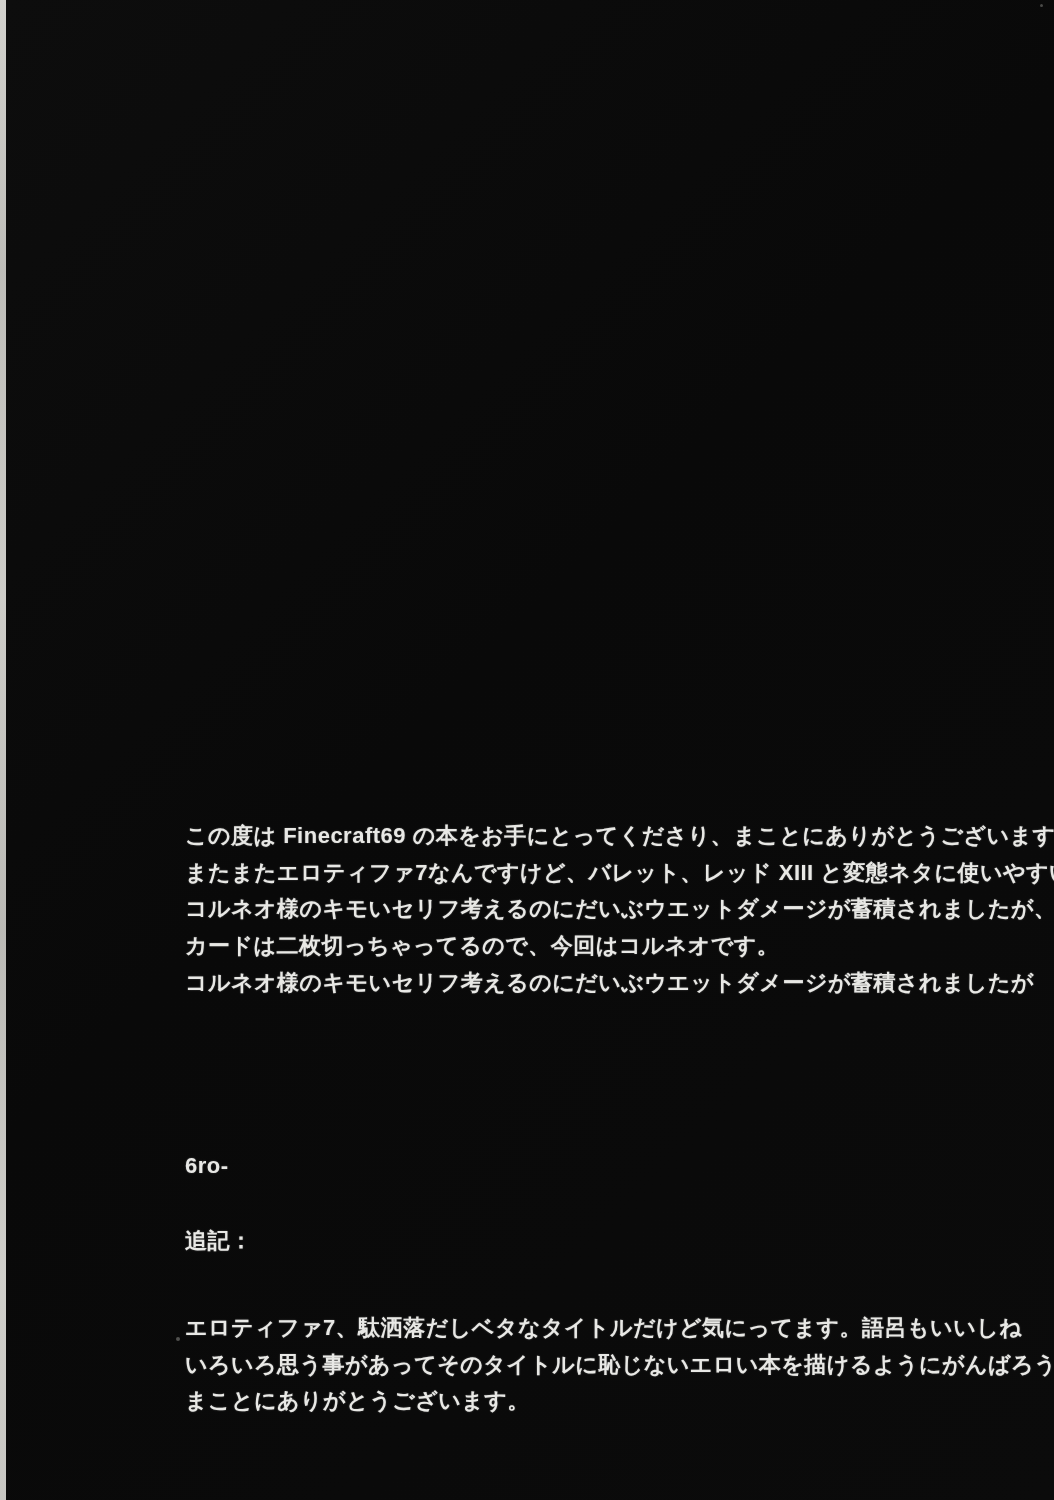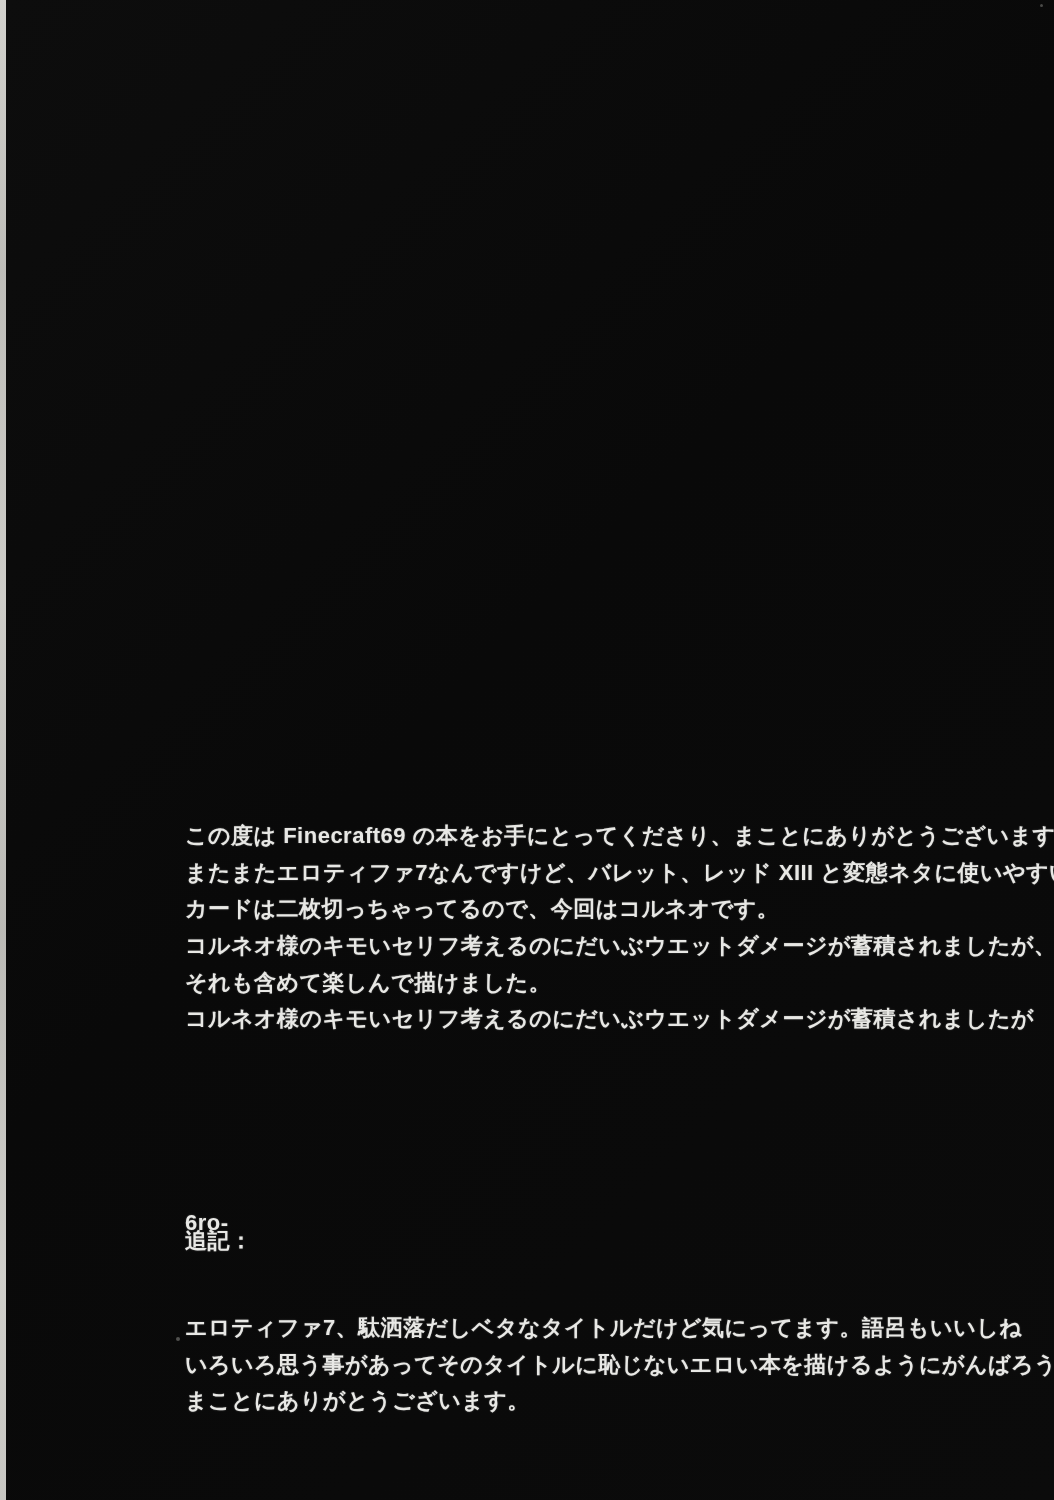--- a/index.html
+++ b/index.html
@@ -34,44 +34,43 @@
     letter-spacing: 0.5px;
     text-shadow: 0 0 2px rgba(255,255,255,0.28);
     white-space: nowrap;
   }
   .para .line {
     display: block;
     height: 36.7px;
     line-height: 36.7px;
   }
   .main-paragraph   { top: 818px; }
-  .signature        { top: 1209px; height: 28px; line-height: 28px; }
+  .signature        { top: 1152px; height: 28px; line-height: 28px; }
   .postscript-label { top: 1226px; height: 30px; line-height: 30px; }
   .postscript-paragraph { top: 1310px; }
   .speck {
     position: absolute;
     background: #8a8a86;
     border-radius: 50%;
   }
   .speck-a { left: 176px; top: 1337px; width: 4px; height: 4px; opacity: 0.55; }
   .speck-b { left: 1040px; top: 4px;  width: 3px; height: 3px; opacity: 0.5; }
 </style>
 </head>
 <body>
 
 <div class="page">
 
   <div class="scan-edge"></div>
 
   <div class="txt para main-paragraph">
     <span class="line">この度は Finecraft69 の本をお手にとってくださり、まことにありがとうございます。</span>
     <span class="line">またまたエロティファ7なんですけど、バレット、レッド XIII と変態ネタに使いやすい</span>
+    <span class="line">コルネオ様のキモいセリフ考えるのにだいぶウエットダメージが蓄積されましたが、</span>
     <span class="line">カードは二枚切っちゃってるので、今回はコルネオです。</span>
-    <span class="line">コルネオ様のキモいセリフ考えるのにだいぶウエットダメージが蓄積されましたが、</span>
-    <span class="line">それも含めて楽しんで描けました。</span>
     <span class="line">コルネオ様のキモいセリフ考えるのにだいぶウエットダメージが蓄積されましたが</span>
   </div>
 
   <div class="txt signature">6ro-</div>
 
   <div class="txt postscript-label">追記：</div>
 
   <div class="txt para postscript-paragraph">
     <span class="line">エロティファ7、駄洒落だしベタなタイトルだけど気にってます。語呂もいいしね</span>
     <span class="line">いろいろ思う事があってそのタイトルに恥じないエロい本を描けるようにがんばろうと</span>

